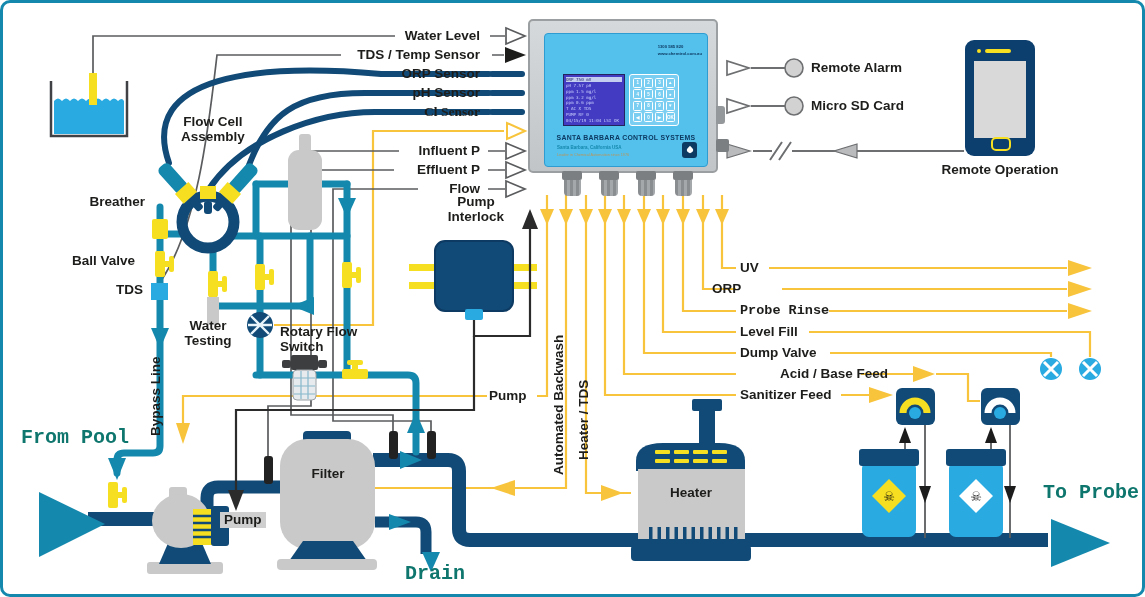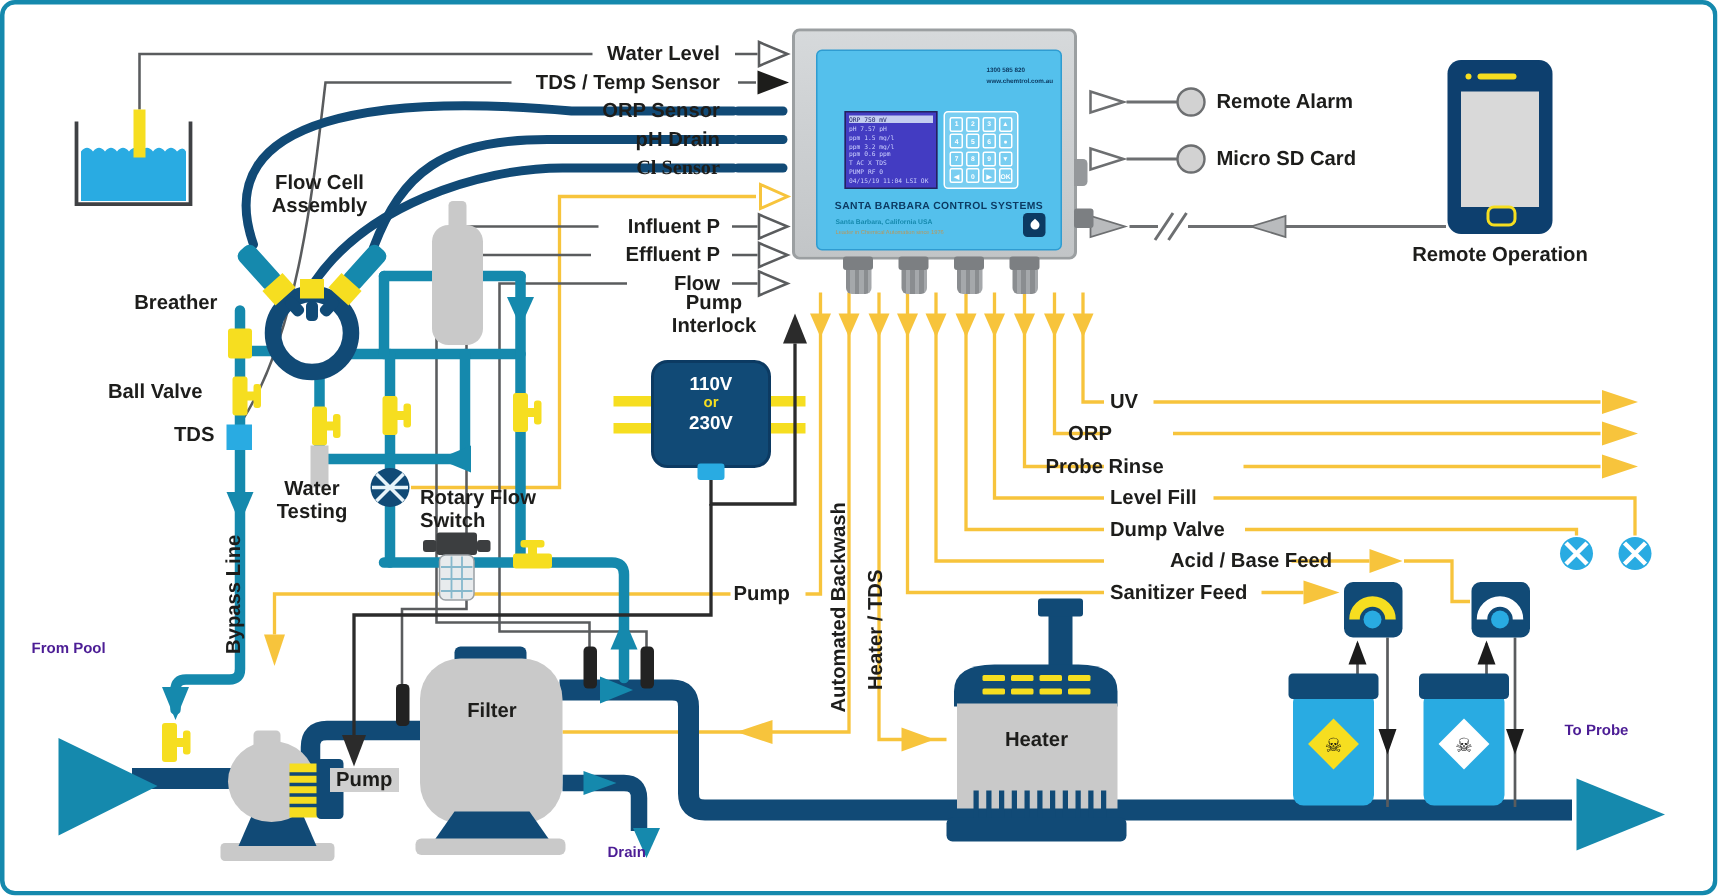--- a/index.html
+++ b/index.html
@@ -3,21 +3,21 @@
 <meta charset="utf-8">
 <style>
   html,body{margin:0;padding:0;background:#fff;}
   #canvas{position:relative;width:1145px;height:597px;box-sizing:border-box;
           border:3px solid #1589ad;border-radius:10px;background:#fff;overflow:hidden;
           font-family:"Liberation Sans",sans-serif;}
   svg{position:absolute;left:0;top:0;}
   .lbl{position:absolute;font:700 13.5px "Liberation Sans",sans-serif;color:#1d1d1b;
        white-space:nowrap;line-height:1.12;}
   .wrap{white-space:normal;text-align:center;}
-  .red{color:#4c1d95;font-size:10px;}
+  .red{color:#0f766e;font-size:20px;font-family:Liberation Mono, monospace;}
   .rot{transform:rotate(-90deg);transform-origin:left top;}
   
   #controller{position:absolute;left:525px;top:16px;width:190px;height:154px;
       background:linear-gradient(180deg,#d6d9db,#c2c5c7);border:2px solid #9b9fa1;
       border-radius:5px;box-sizing:border-box;}
   #controller .side-a{position:absolute;right:-9px;top:85px;width:9px;height:18px;background:#95989b;border-radius:0 3px 3px 0;}
   #controller .side-b{position:absolute;right:-13px;top:118px;width:13px;height:13px;background:#7c7f82;border-radius:2px;}
   .panel{position:absolute;left:14px;top:12px;width:162px;height:132px;background:#54c0ec;
       border:1px solid #2f9cd1;border-radius:4px;}
   .brandblock{position:absolute;left:8px;top:4px;width:106px;text-align:center;}
@@ -433,52 +433,47 @@
 <div id="phone">
   <div class="spk-dot"></div>
   <div class="spk-bar"></div>
   <div class="screen"></div>
   <div class="home"></div>
 </div>
 
 <div class="lbl" style="right:662px;top:25px;text-align:center;">Water Level</div>
 <div class="lbl" style="right:662px;top:44px;">TDS / Temp Sensor</div>
 <div class="lbl" style="right:662px;top:63px;">ORP Sensor</div>
-<div class="lbl" style="right:662px;top:82px;">pH Drain</div>
+<div class="lbl" style="right:662px;top:82px;">pH Sensor</div>
 <div class="lbl" style="right:662px;top:101px;font-family:Liberation Serif, serif;">Cl Sensor</div>
 <div class="lbl" style="right:662px;top:140px;">Influent P</div>
 <div class="lbl" style="right:662px;top:159px;">Effluent P</div>
 <div class="lbl" style="right:662px;top:178px;">Flow</div>
 
 <div class="lbl" style="left:808px;top:57px;">Remote Alarm</div>
 <div class="lbl" style="left:808px;top:95px;">Micro SD Card</div>
 <div class="lbl wrap" style="left:927px;top:159px;width:140px;">Remote Operation</div>
 
 <div class="lbl wrap" style="left:170px;top:111px;width:80px;">Flow Cell Assembly</div>
 <div class="lbl" style="right:997px;top:191px;">Breather</div>
 <div class="lbl" style="right:1007px;top:250px;">Ball Valve</div>
 <div class="lbl" style="right:999px;top:279px;">TDS</div>
 <div class="lbl wrap" style="left:168px;top:315px;width:74px;">Water Testing</div>
 <div class="lbl" style="left:277px;top:321px;width:92px;white-space:normal;">Rotary Flow Switch</div>
 <div class="lbl rot" style="left:145px;top:433px;">Bypass Line</div>
 
 <div class="lbl wrap" style="left:427px;top:191px;width:92px;">Pump Interlock</div>
-<div class="ilk">
-  <div class="v">110V</div>
-  <div class="or">or</div>
-  <div class="v">230V</div>
-</div>
 
 <div class="lbl" style="left:486px;top:385px;">Pump</div>
 <div class="lbl rot" style="left:548px;top:472px;">Automated Backwash</div>
 <div class="lbl rot" style="left:573px;top:457px;">Heater / TDS</div>
 
 <div class="lbl" style="left:737px;top:257px;">UV</div>
 <div class="lbl" style="left:709px;top:278px;">ORP</div>
-<div class="lbl" style="left:694px;top:300px;">Probe Rinse</div>
+<div class="lbl" style="left:737px;top:300px;font-family:Liberation Mono, monospace;">Probe Rinse</div>
 <div class="lbl" style="left:737px;top:321px;">Level Fill</div>
 <div class="lbl" style="left:737px;top:342px;">Dump Valve</div>
 <div class="lbl" style="left:777px;top:363px;">Acid / Base Feed</div>
 <div class="lbl" style="left:737px;top:384px;">Sanitizer Feed</div>
 
 <div class="lbl red" style="left:18px;top:424px;">From Pool</div>
 <div class="lbl red" style="left:1040px;top:479px;">To Probe</div>
 <div class="lbl red" style="left:402px;top:560px;">Drain</div>
 
 <div class="lbl pump-tag" style="left:217px;top:509px;">Pump</div>

